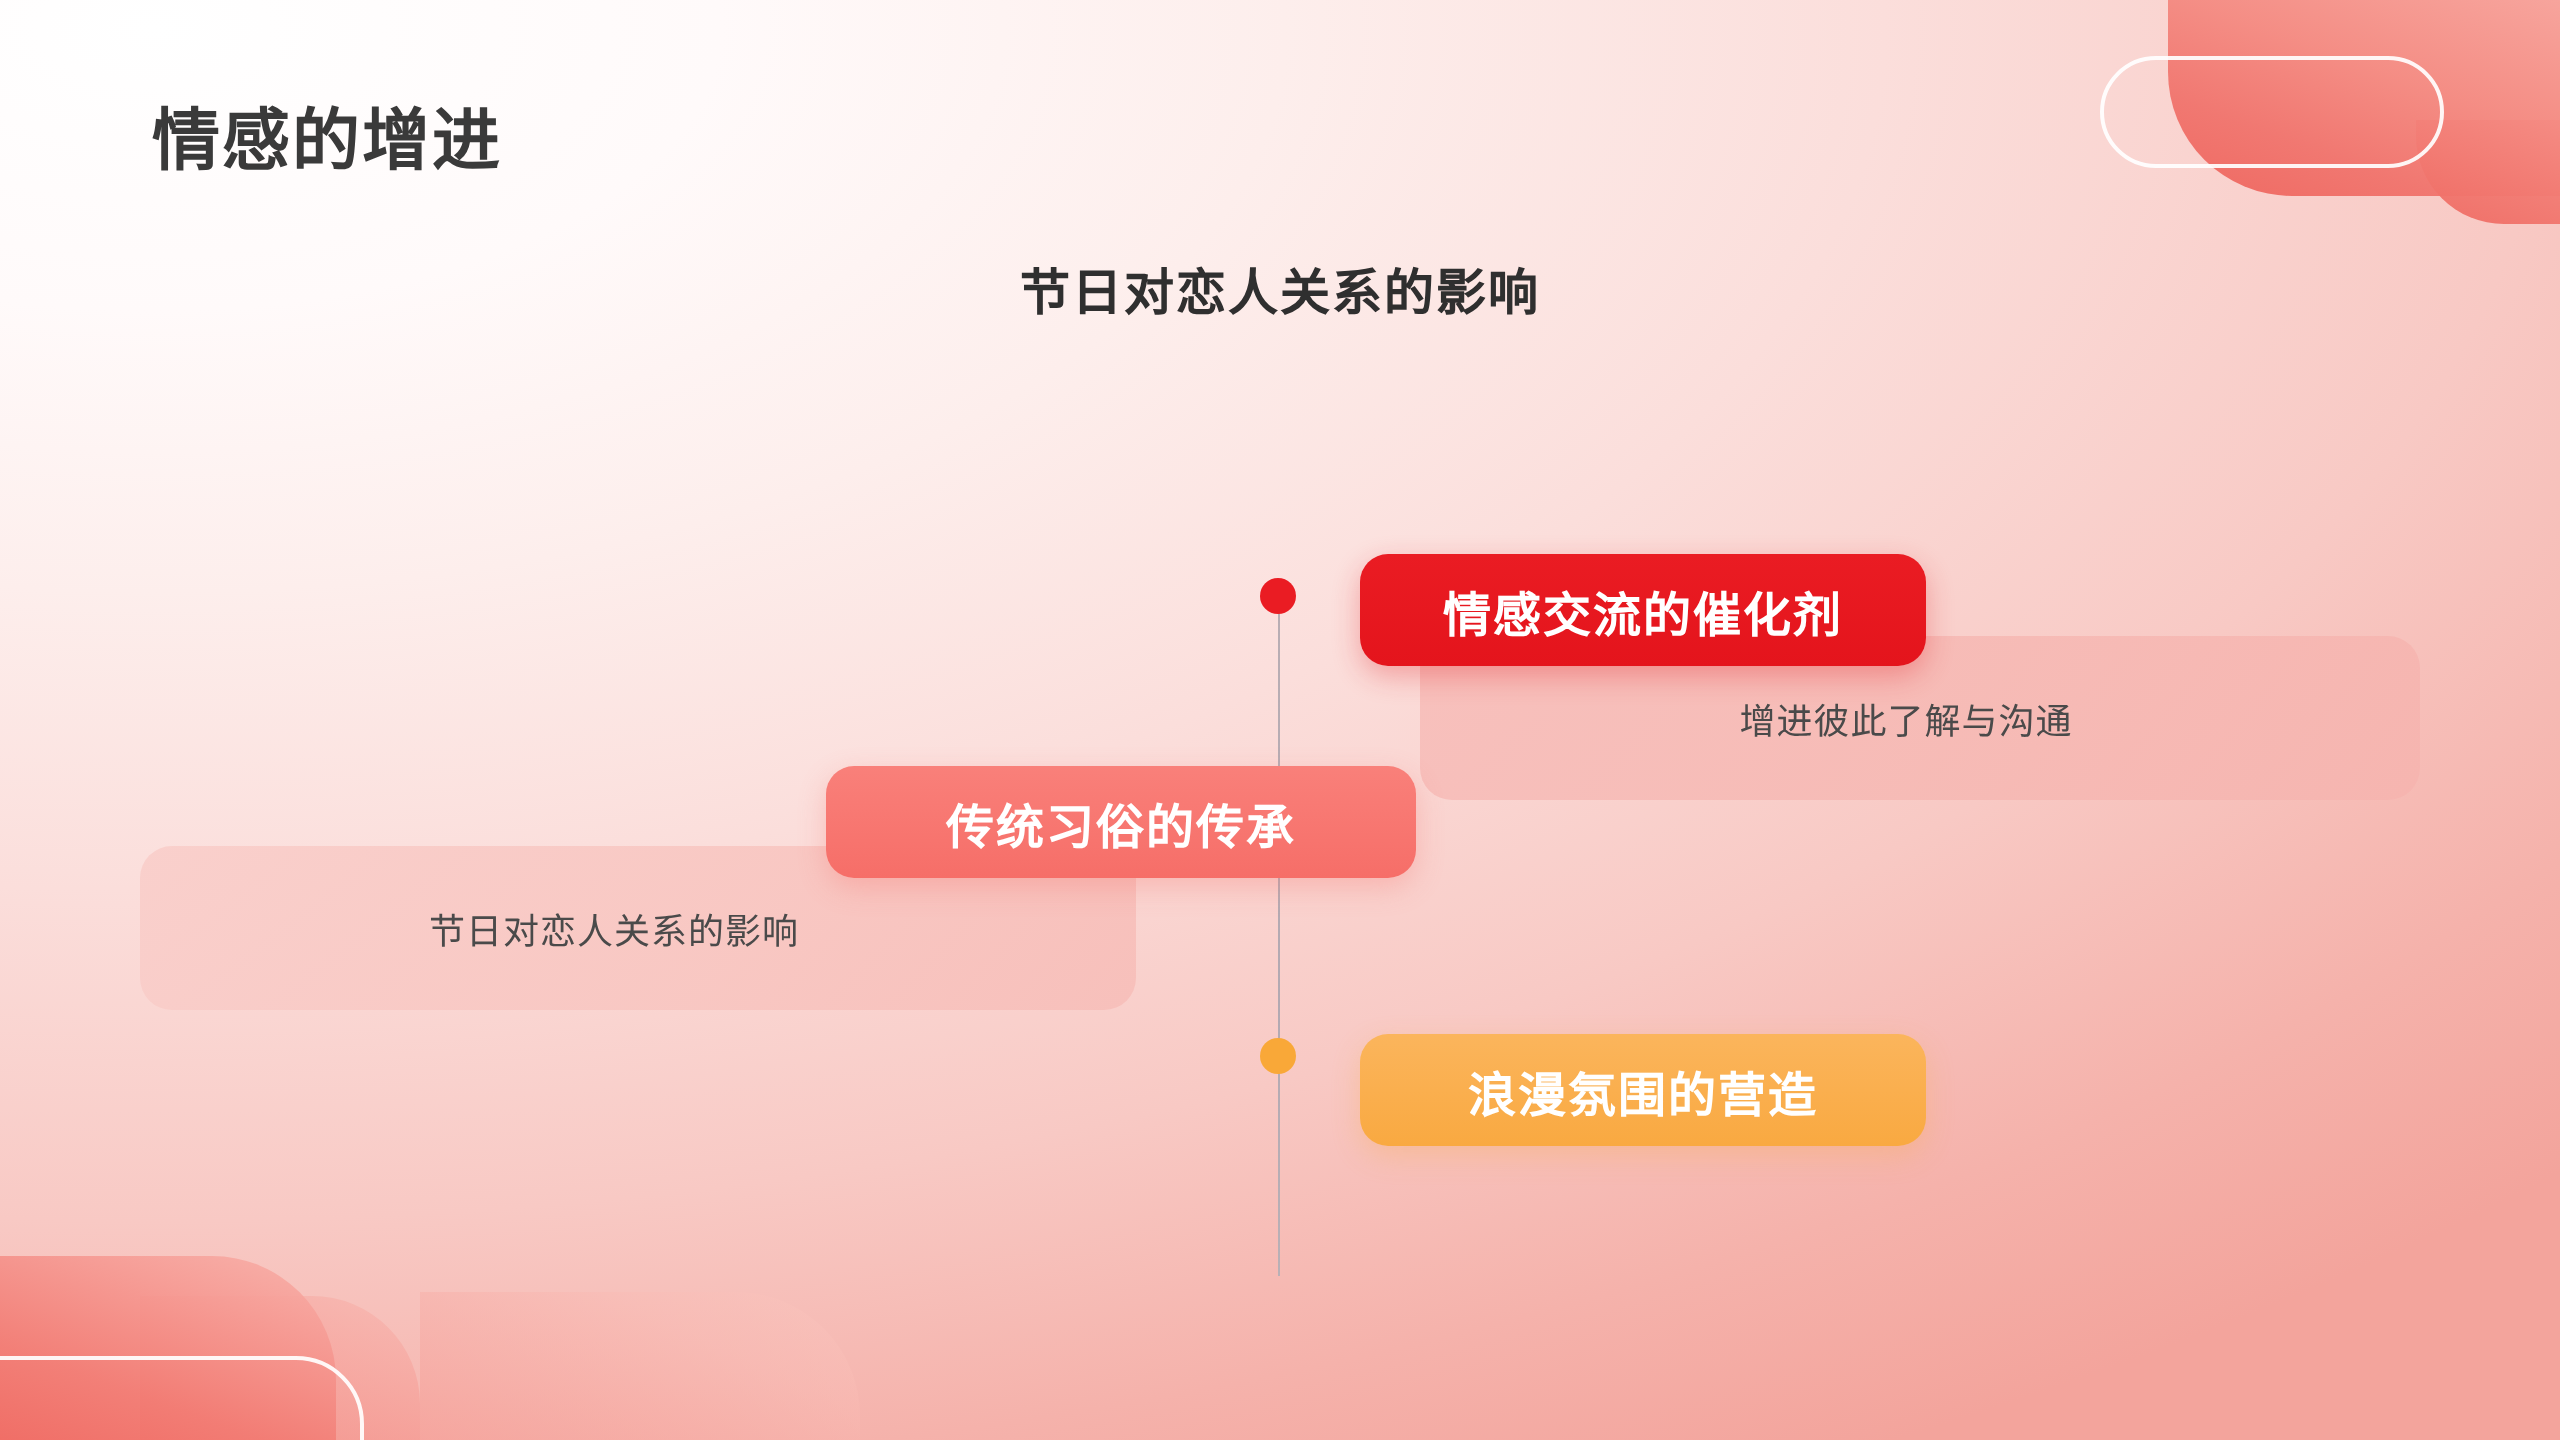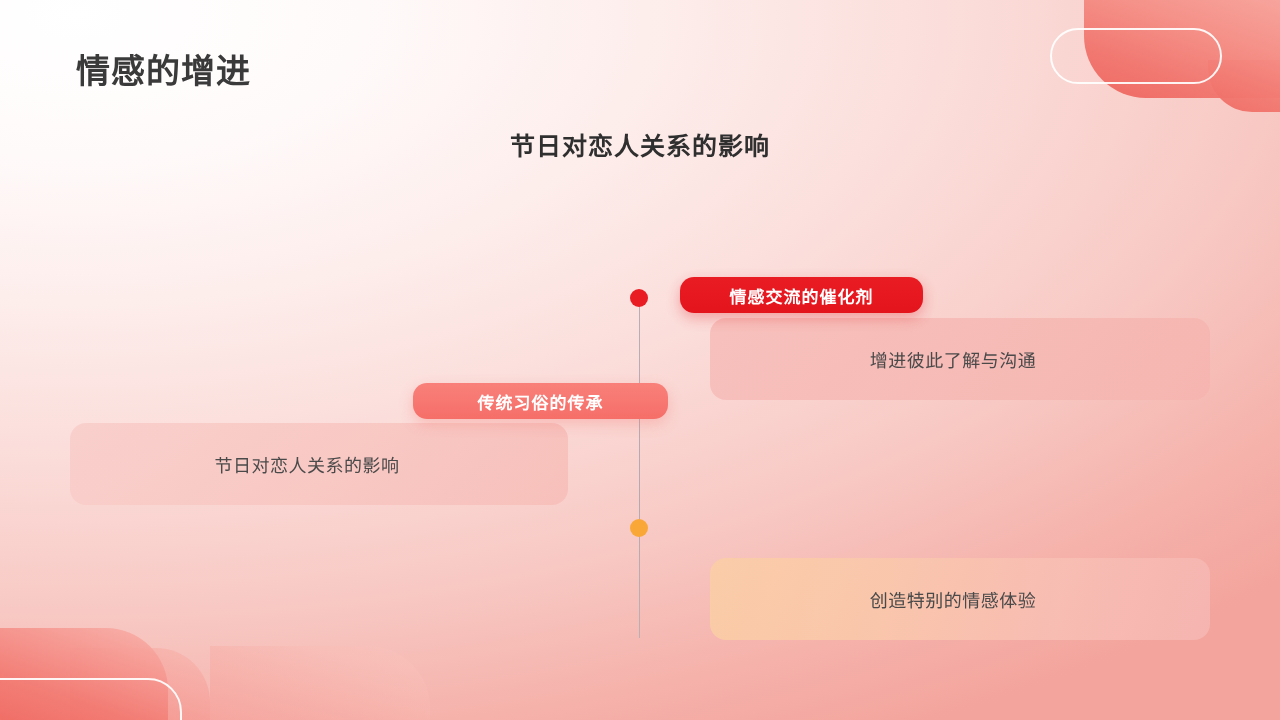--- a/index.html
+++ b/index.html
@@ -135,28 +135,28 @@
     transform: translate(-50%, -50%);
     left: 639px;
   }
   .dot-1 { top: 298px; background: #ea1c23; }
   .dot-2 { top: 405px; background: #f4776f; }
   .dot-3 { top: 528px; background: #f9a838; }
 
   
   .badge {
     position: absolute;
-    height: 36px;
+    height: 56px;
     display: flex;
     align-items: center;
     justify-content: center;
-    padding: 0 10px;
+    padding: 0 30px;
     border-radius: 14px;
     color: #ffffff;
-    font-size: 17px;
+    font-size: 24px;
     font-weight: bold;
     letter-spacing: 1px;
     white-space: nowrap;
     z-index: 3;
   }
   .badge-1 {
     left: 680px;
     top: 277px;
     width: 223px;
     background: linear-gradient(180deg, #ea1c23 0%, #e4141c 100%);
@@ -250,17 +250,15 @@
   <div class="card card-1">
     <span class="card-text">增进彼此了解与沟通</span>
   </div>
   <div class="badge badge-1">情感交流的催化剂</div>
 
   <div class="card card-2">
     <span class="card-text">节日对恋人关系的影响</span>
   </div>
   <div class="badge badge-2">传统习俗的传承</div>
 
-  <div class="card card-3">
-    <span class="card-text">创造特别的情感体验</span>
-  </div>
+  <div class="badge badge-3">浪漫氛围的营造</div>
 
 </div>
 
 </body></html>

